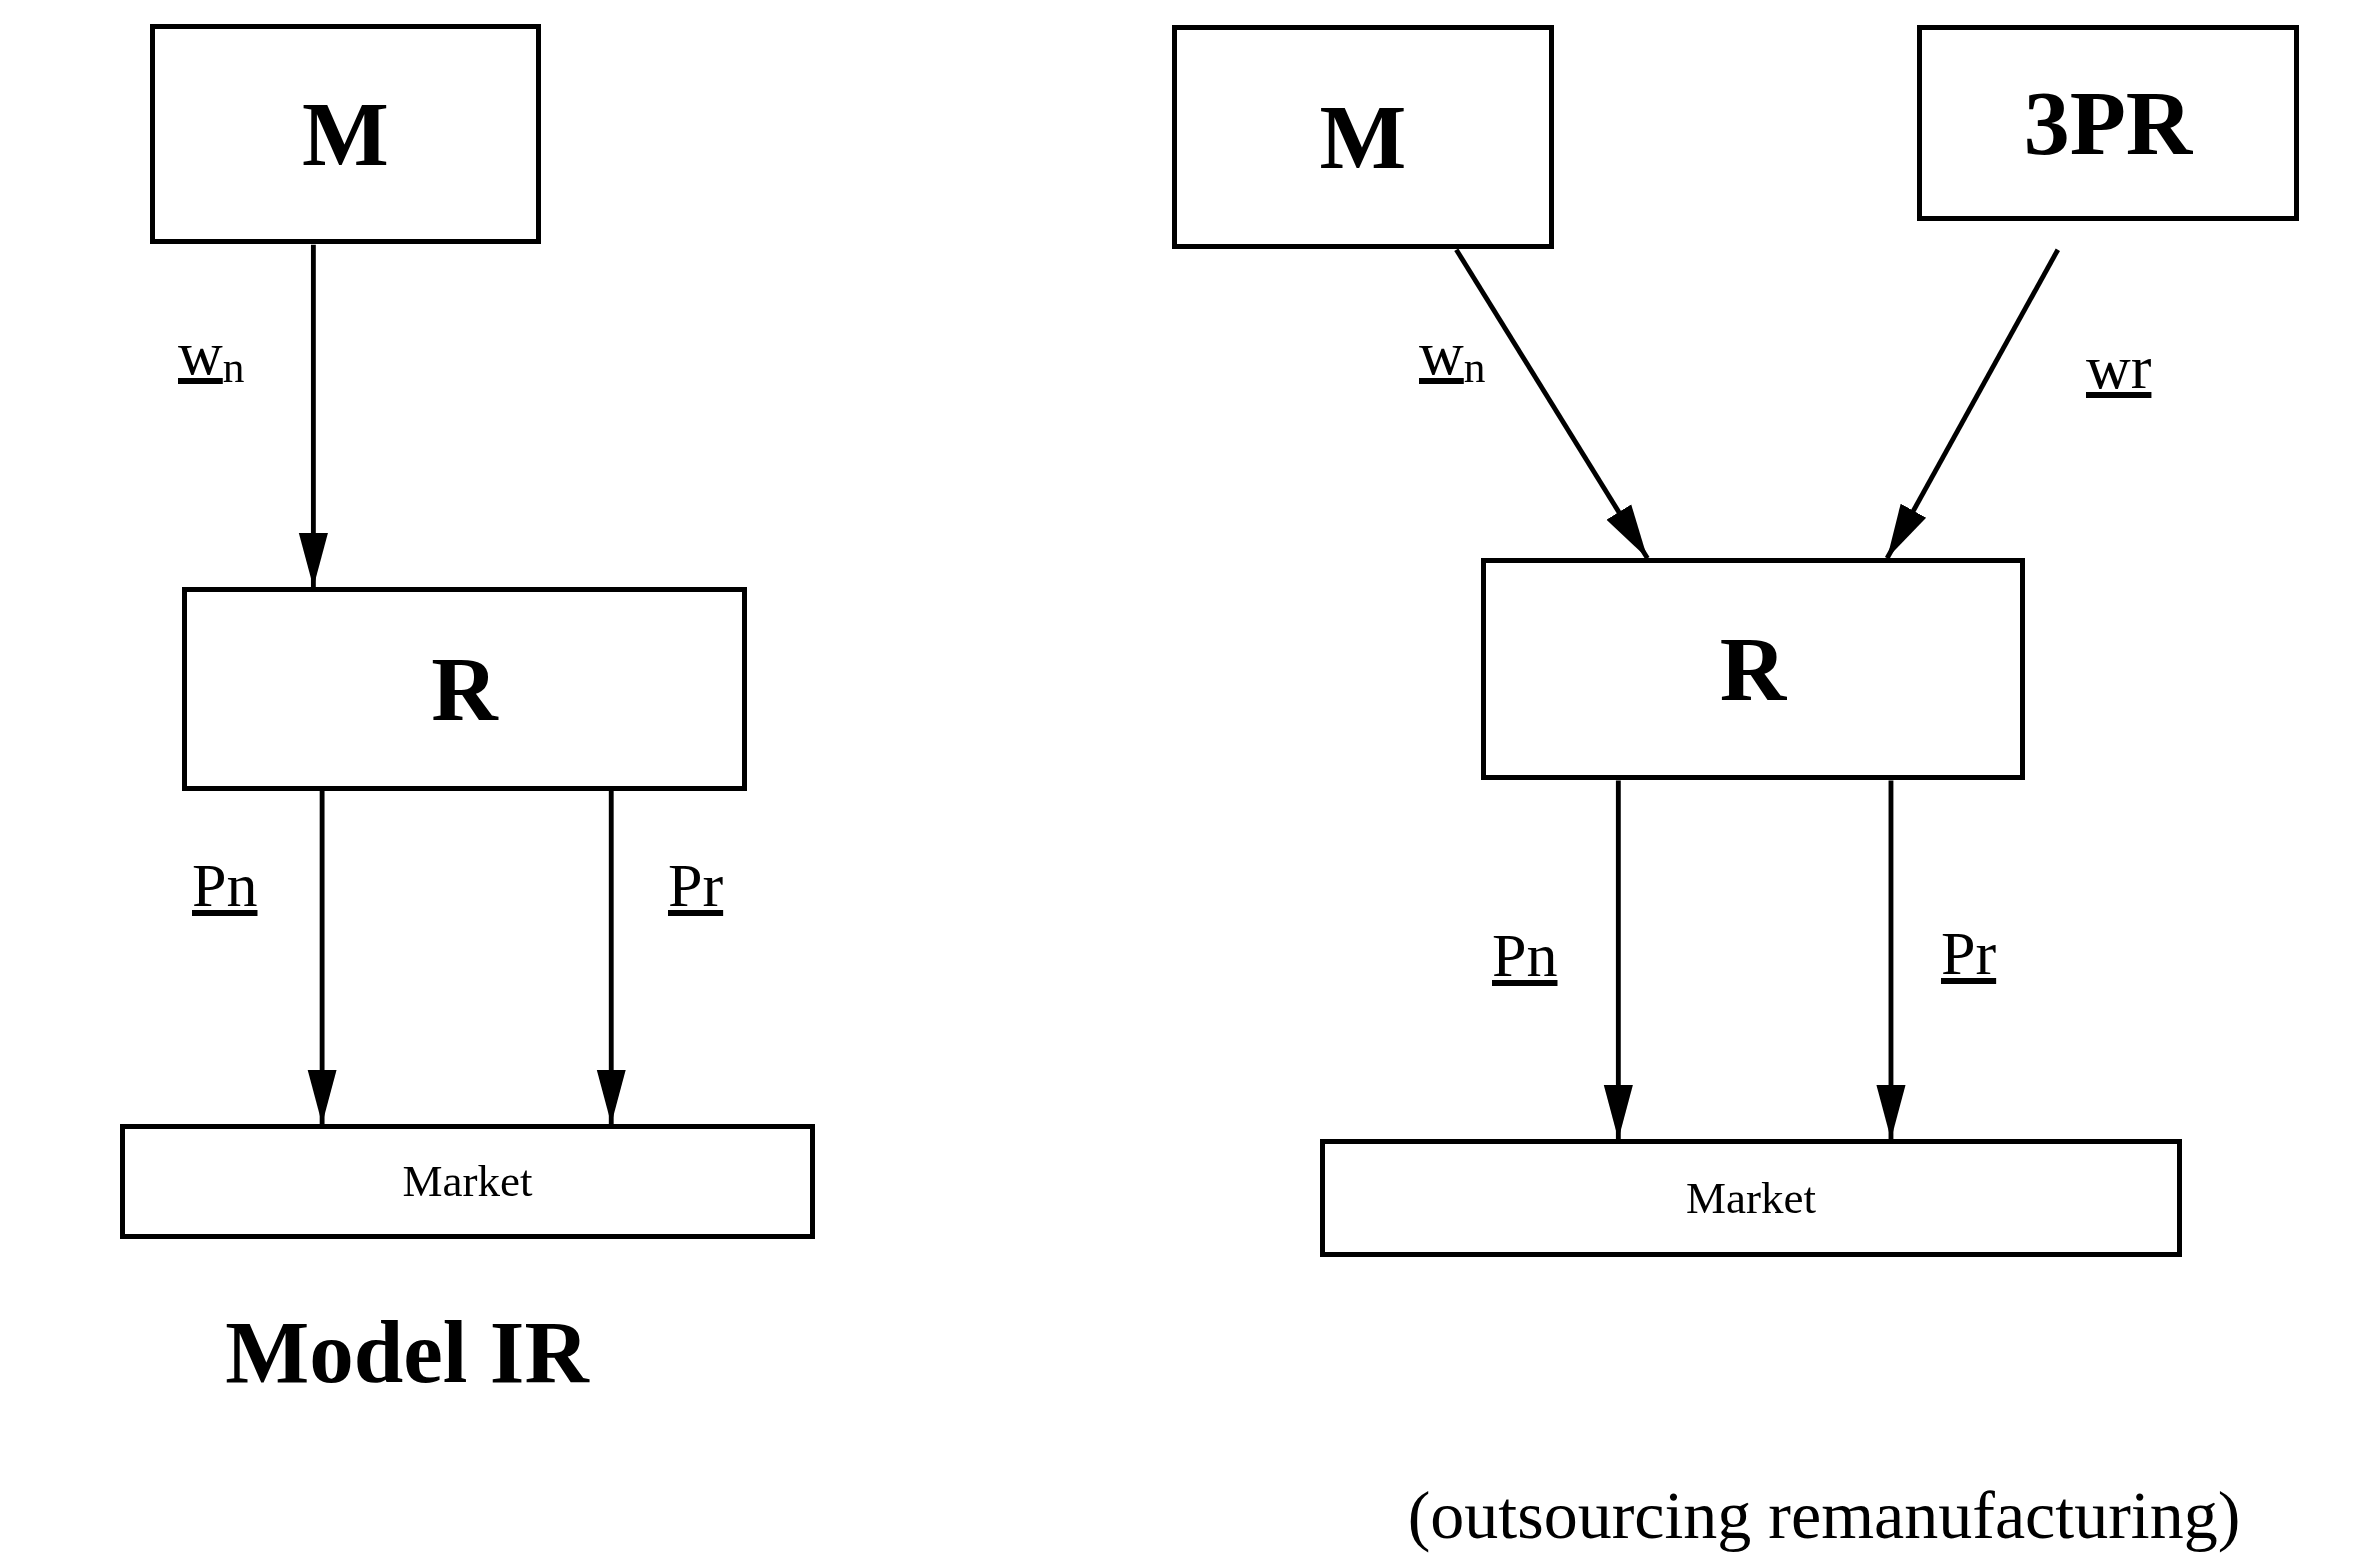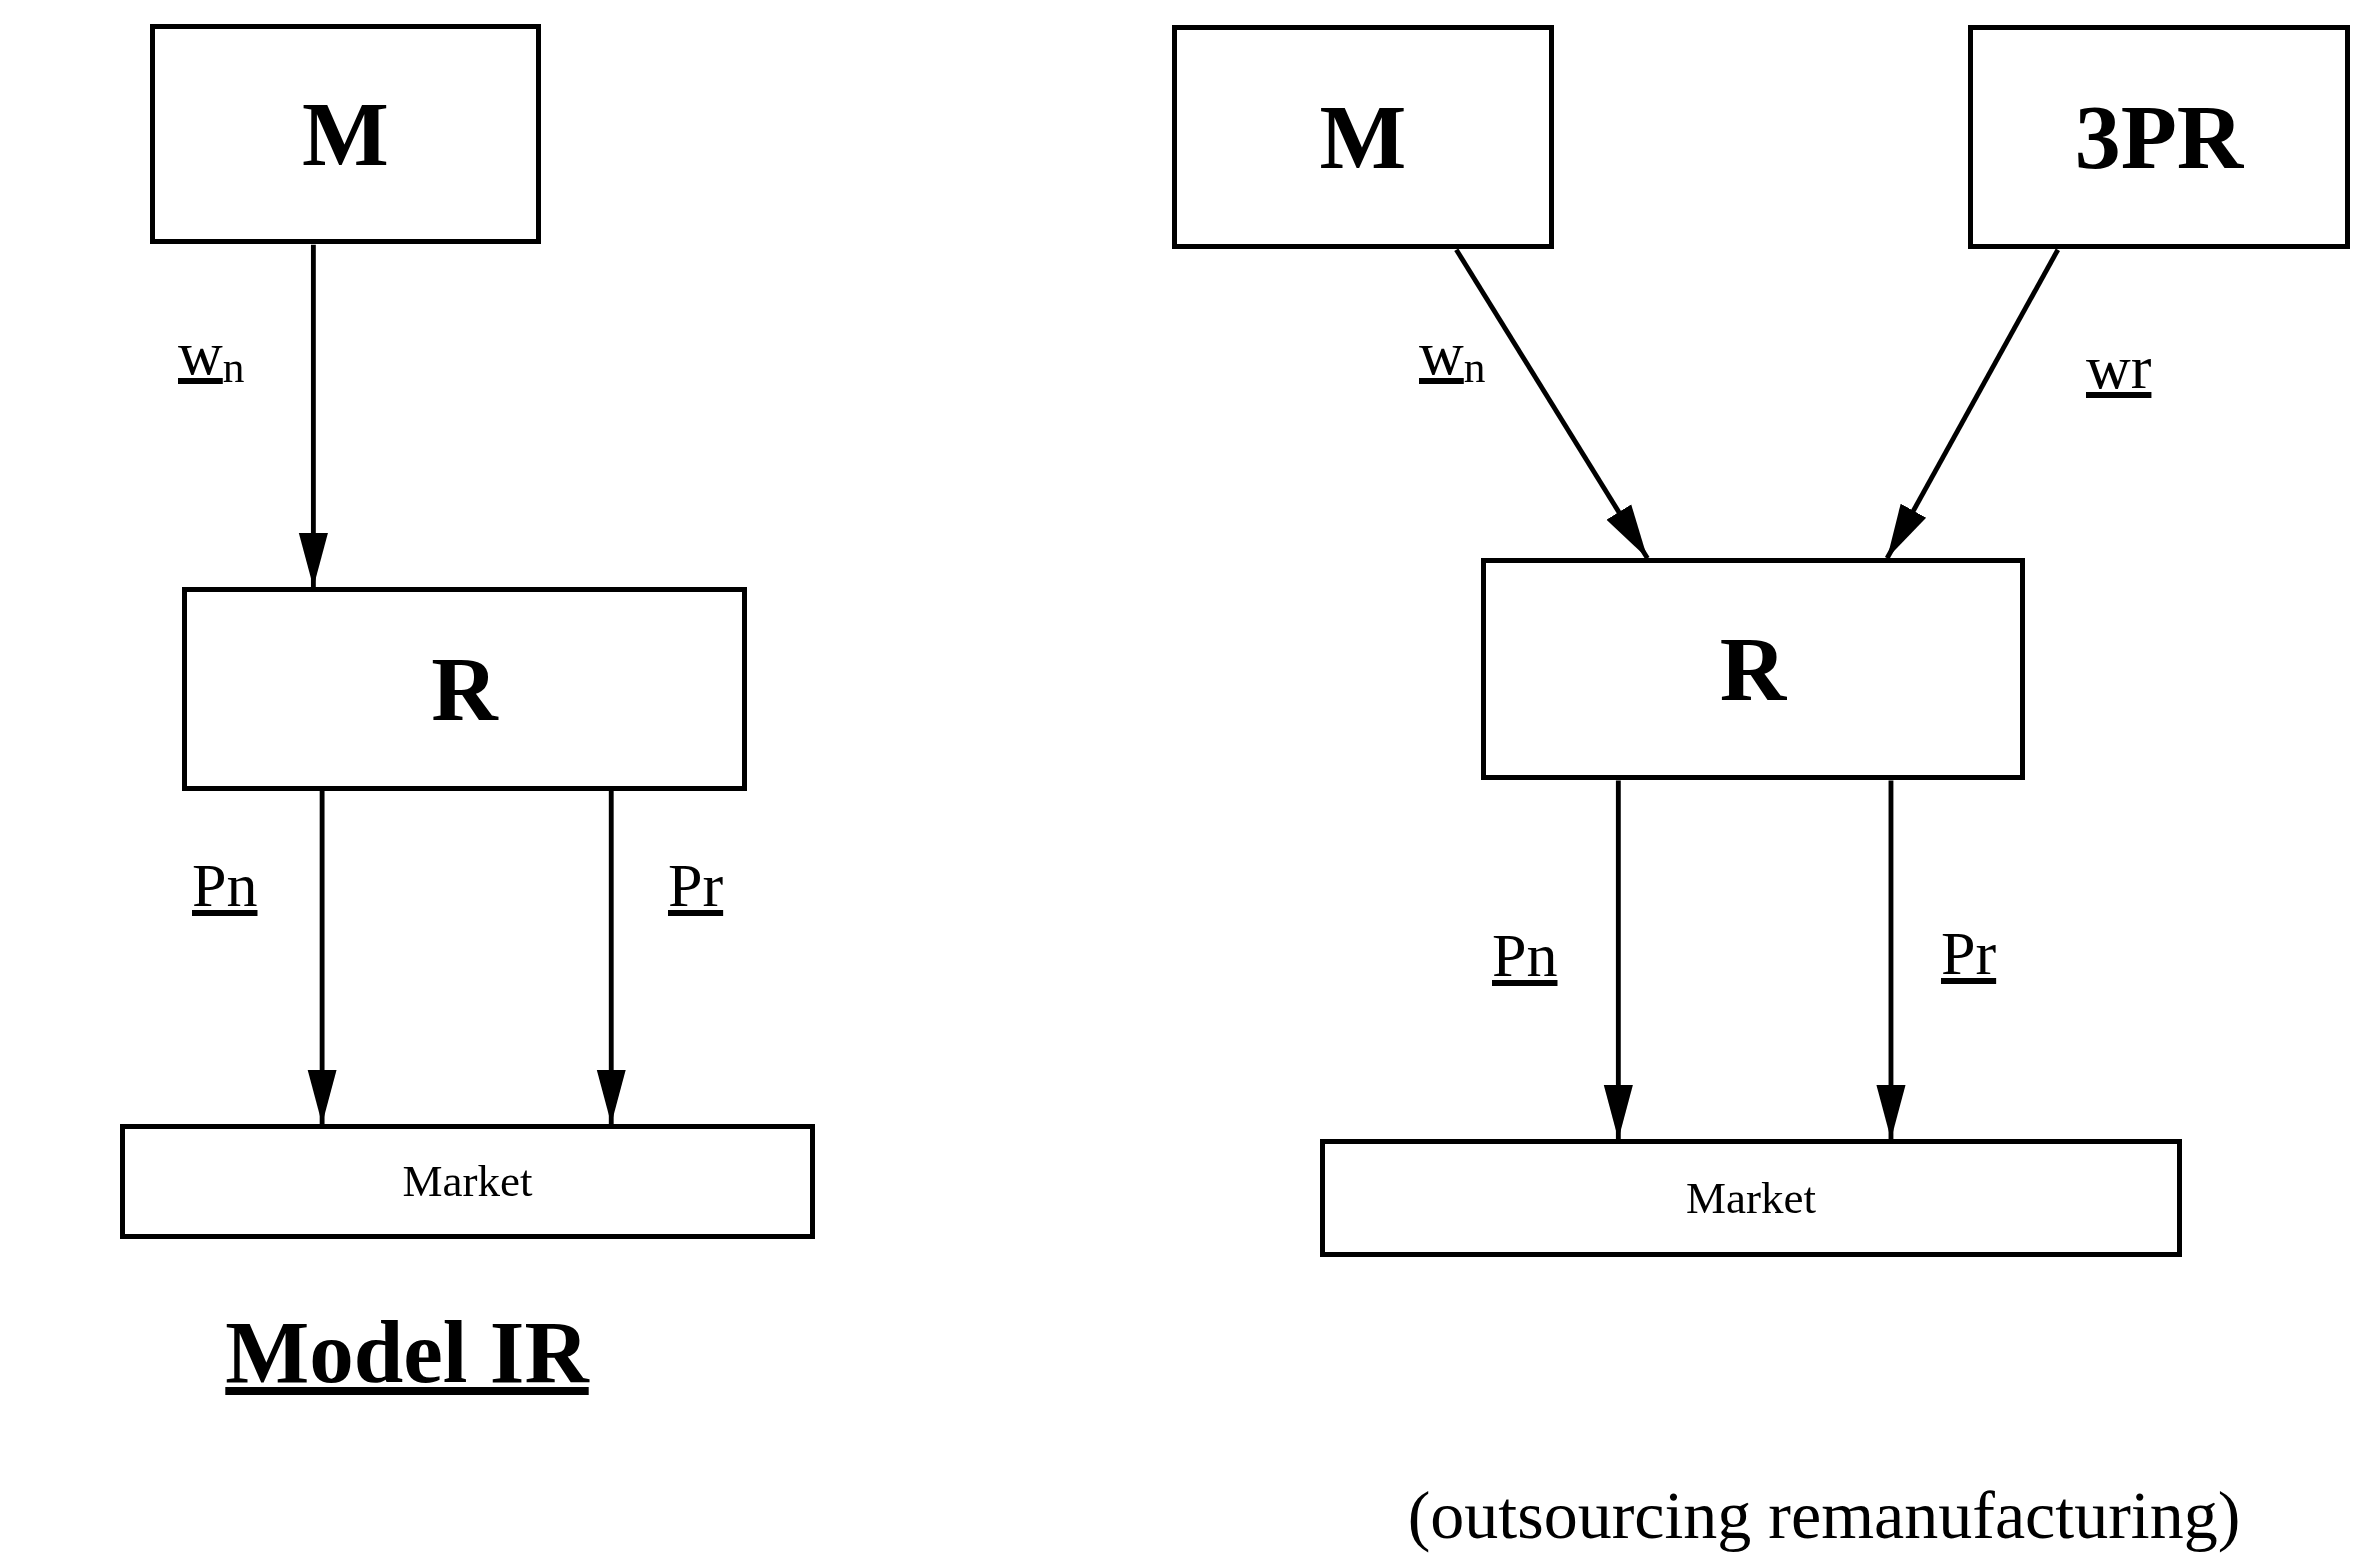--- a/index.html
+++ b/index.html
@@ -104,28 +104,28 @@
   <div class="box" style="left:120px; top:1124px; width:695px; height:115px;">
     <span class="market-text">Market</span>
   </div>
 
   <div class="edge-label" style="left:178px; top:322px;"><span>w</span><span class="sub">n</span></div>
 
   <div class="edge-label" style="left:192px; top:854px;">Pn</div>
 
   <div class="edge-label" style="left:668px; top:854px;">Pr</div>
 
-  <div class="model-title" style="left:407px; top:1308px;text-decoration:underline;">Model IR</div>
+  <div class="model-title" style="left:407px; top:1308px;">Model IR</div>
 
 
   <div class="box" style="left:1172px; top:25px; width:382px; height:224px;">
     <span class="box-letter">M</span>
   </div>
 
-  <div class="box" style="left:1968px; top:25px; width:382px; height:224px;">
+  <div class="box" style="left:1917px; top:25px; width:382px; height:196px;">
     <span class="box-letter">3PR</span>
   </div>
 
   <div class="box" style="left:1481px; top:558px; width:544px; height:222px;">
     <span class="box-letter">R</span>
   </div>
 
   <div class="box" style="left:1320px; top:1139px; width:862px; height:118px;">
     <span class="market-text">Market</span>
   </div>

